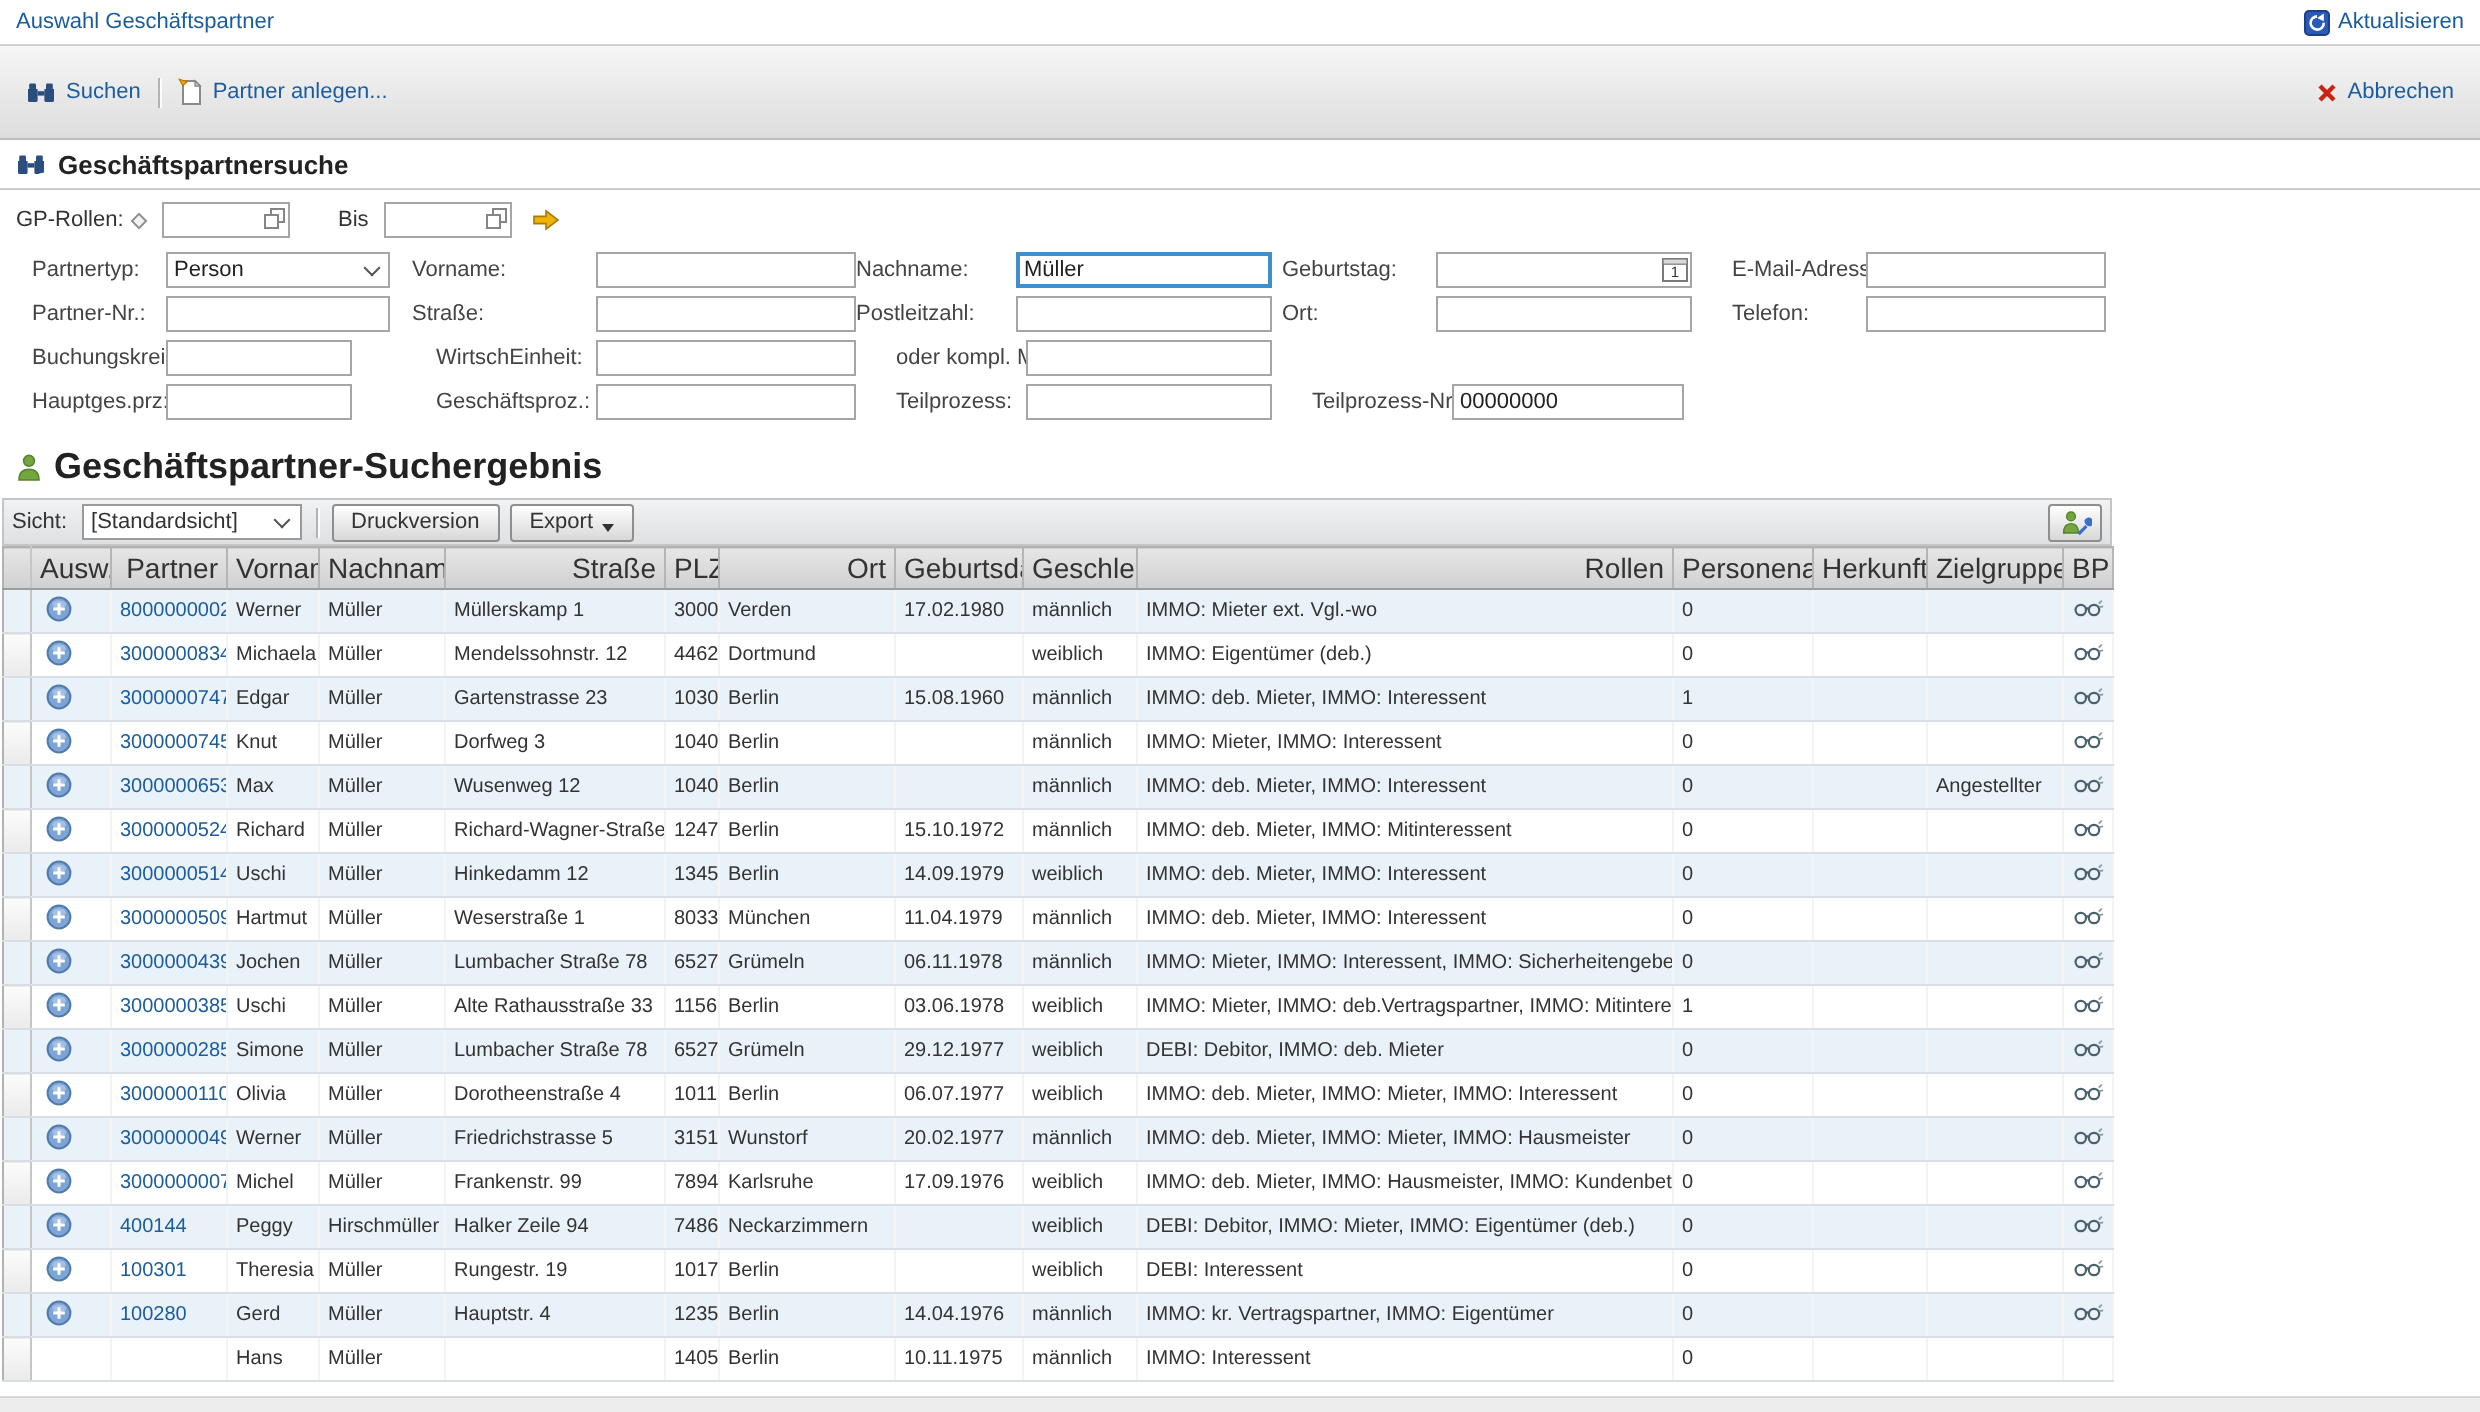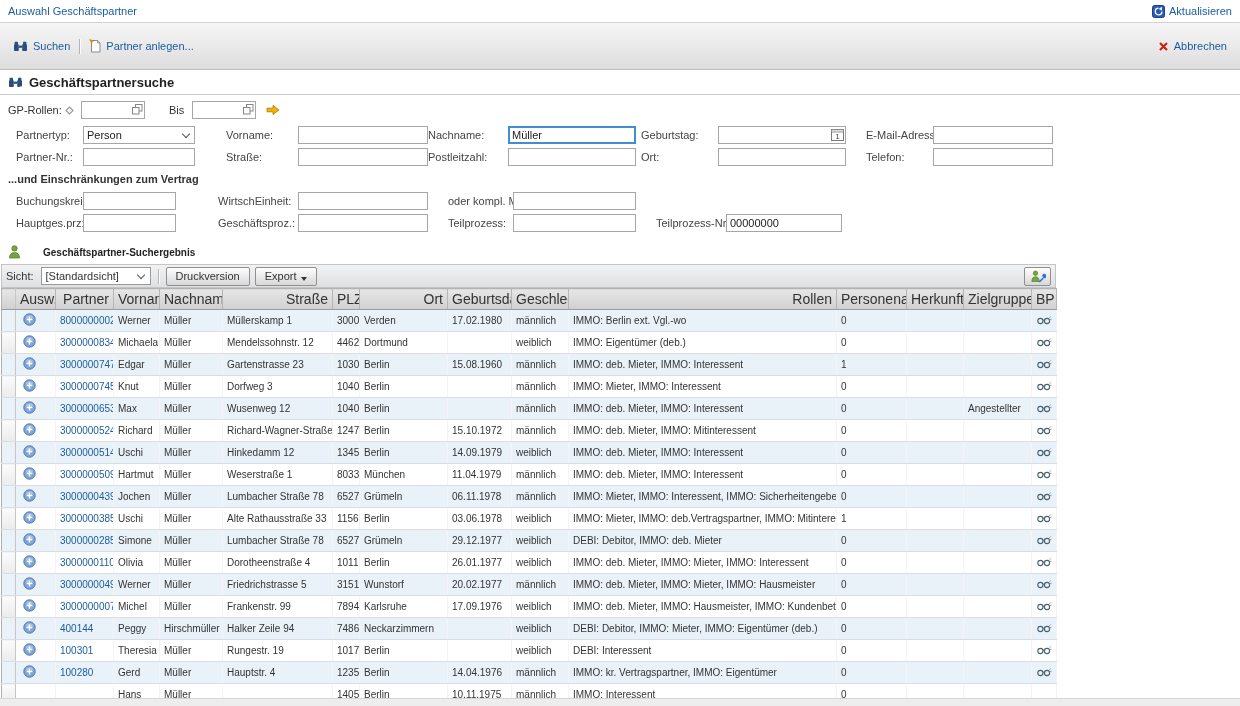--- a/index.html
+++ b/index.html
@@ -31,36 +31,36 @@
   .vh-icon{position:absolute;right:2px;top:3px;cursor:pointer;line-height:0}
   .bis{margin:0 8px 0 16px}
   .fgrid{position:relative;height:45px}
   .crow{position:relative;height:21px;margin-bottom:1px}
   .fl{position:absolute;height:18px;line-height:18px;color:#444;white-space:nowrap}
   .ff{position:absolute;height:18px;box-sizing:border-box;border:1px solid #a6a6a6;background:#fff;
      font:11px "Liberation Sans",sans-serif;padding:0 3px;color:#222}
   .ff.focused{border:2px solid #3e8ed0;padding:0 2px}
   .pr1{top:1px}.pr2{top:23px}
   .l1{left:8px}.f1{left:75px;width:112px}
-  .l2{left:218px}.f2{left:290px;width:130px}
+  .l2{left:198px}.f2{left:290px;width:130px}
   .l3{left:420px}.f3{left:500px;width:128px}
   .l4{left:633px}.f4{left:710px;width:128px}
   .l5{left:858px}.f5{left:925px;width:120px}
   .m1l{left:8px}.m1f{left:75px;width:93px}
   .m2l{left:210px}.m2f{left:290px;width:130px}
   .m3l{left:440px}.m3f{left:505px;width:123px}
   .m4l{left:648px}.m4f{left:718px;width:116px}
   .date-wrap{position:absolute;left:710px;width:128px;height:18px}
   .date-wrap input{width:100%;height:100%;box-sizing:border-box;border:1px solid #a6a6a6;padding:0 16px 0 3px;font:inherit}
   .cal-icon{position:absolute;right:2px;top:2px;cursor:pointer;line-height:0}
   .fselect{display:flex;align-items:center;justify-content:space-between;background:#fff;cursor:pointer}
   .chev{width:5px;height:5px;border-right:1.3px solid #555;border-bottom:1.3px solid #555;
     transform:rotate(45deg);margin:-2px 2px 0 0;flex:0 0 auto}
   
-  .res-title{display:flex;align-items:center;gap:22px;font-size:10px;font-weight:bold;color:#222;padding:9px 8px 5px}
+  .res-title{display:flex;align-items:center;gap:6px;font-size:18px;font-weight:bold;color:#222;padding:9px 8px 5px}
   .vtb{width:1055px;margin-left:1px;display:flex;align-items:center;height:24px;
     background:linear-gradient(#f1f2f3,#dee0e2);border:1px solid #c5c5c5;box-sizing:border-box;padding:0 4px;gap:5px}
   .vtb-label{margin-right:2px}
   .vsel{width:110px;height:18px;box-sizing:border-box;border:1px solid #9a9a9a;background:#fff;
     display:flex;align-items:center;justify-content:space-between;padding:0 4px;cursor:pointer}
   .btn{background:linear-gradient(#fefefe,#d8d8d8);border:1px solid #8f8f8f;border-radius:2px;
     height:19px;box-sizing:border-box;display:inline-flex;align-items:center;padding:0 9px;color:#333;cursor:pointer}
   .btn .dd-caret{width:0;height:0;border-left:3px solid transparent;border-right:3px solid transparent;
     border-top:4px solid #333;margin:6px 0 0 4px}
   .icon-btn{margin-left:auto;width:27px;height:19px;justify-content:center;padding:0}
@@ -193,21 +193,20 @@
     <span class="fl pr2 l2">Straße:</span>
     <input class="ff pr2 f2" value="" style="">
     <span class="fl pr2 l3">Postleitzahl:</span>
     <input class="ff pr2 f3" value="" style="">
     <span class="fl pr2 l4">Ort:</span>
     <input class="ff pr2 f4" value="" style="">
     <span class="fl pr2 l5">Telefon:</span>
     <input class="ff pr2 f5" value="" style="">
   </div>
 
-  <div class="mini-head">...und Einschränkungen zum Vertrag</div>
   <div class="crow">
     <span class="fl m1l">Buchungskreis:</span>
     <input class="ff m1f" value="" style="">
     <span class="fl m2l">WirtschEinheit:</span>
     <input class="ff m2f" value="" style="">
     <span class="fl m3l">oder kompl. MV-Nr.:</span>
     <input class="ff m3f" value="" style="">
   </div>
 
   <div class="crow">
@@ -303,21 +302,21 @@
               </svg>
             </span></td>
           <td><span class="plink">8000000002</span></td>
           <td>Werner</td>
           <td>Müller</td>
           <td>Müllerskamp 1</td>
           <td>30000</td>
           <td>Verden</td>
           <td>17.02.1980</td>
           <td>männlich</td>
-          <td>IMMO: Berlin ext. Vgl.-wo</td>
+          <td>IMMO: Mieter ext. Vgl.-wo</td>
           <td>0</td>
           <td></td>
           <td></td>
           <td class="c-bp"><span class="bp-ic">
               <svg width="15" height="10" viewBox="0 0 15 10">
                 <circle cx="3.4" cy="6" r="2.6" fill="none" stroke="#49606e" stroke-width="1.1"></circle>
                 <circle cx="10" cy="6" r="2.6" fill="none" stroke="#49606e" stroke-width="1.1"></circle>
                 <path d="M6 5.6 Q6.7 4.6 7.4 5.6" fill="none" stroke="#49606e"></path>
                 <path d="M12.6 4.6 L14.6 4.2 M12.4 2.8 L13.9 1.3" stroke="#8a9aa6" stroke-width="0.9" fill="none"></path>
               </svg>
@@ -631,21 +630,21 @@
                 <ellipse cx="6.5" cy="4.2" rx="3.4" ry="2" fill="rgba(255,255,255,0.30)"></ellipse>
                 <path d="M6.5 3.6 V9.4 M3.6 6.5 H9.4" stroke="#fff" stroke-width="1.5"></path>
               </svg>
             </span></td>
           <td><span class="plink">3000000110</span></td>
           <td>Olivia</td>
           <td>Müller</td>
           <td>Dorotheenstraße 4</td>
           <td>10117</td>
           <td>Berlin</td>
-          <td>26.01.1977</td>
+          <td>06.07.1977</td>
           <td>weiblich</td>
           <td>IMMO: deb. Mieter, IMMO: Mieter, IMMO: Interessent</td>
           <td>0</td>
           <td></td>
           <td></td>
           <td class="c-bp"><span class="bp-ic">
               <svg width="15" height="10" viewBox="0 0 15 10">
                 <circle cx="3.4" cy="6" r="2.6" fill="none" stroke="#49606e" stroke-width="1.1"></circle>
                 <circle cx="10" cy="6" r="2.6" fill="none" stroke="#49606e" stroke-width="1.1"></circle>
                 <path d="M6 5.6 Q6.7 4.6 7.4 5.6" fill="none" stroke="#49606e"></path>

